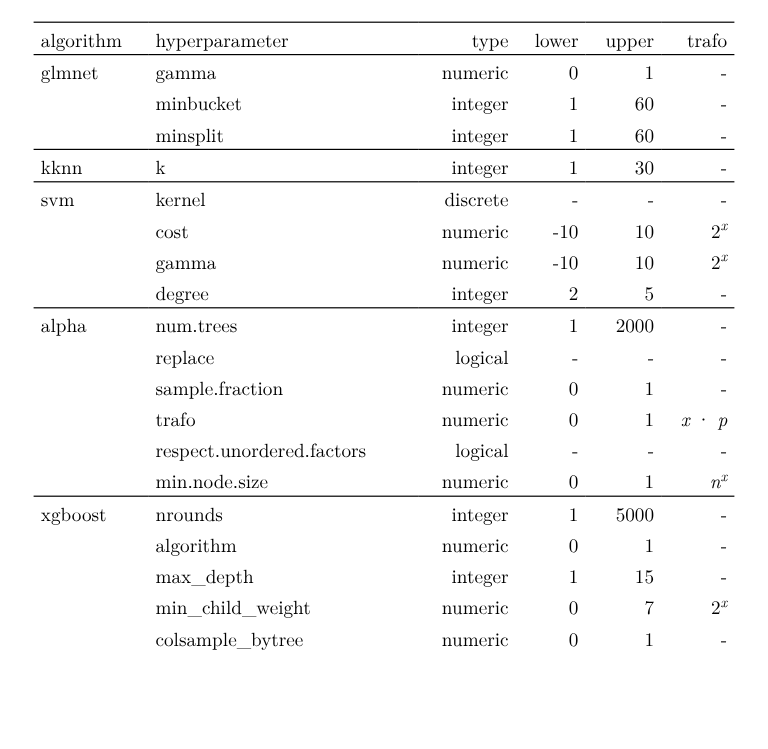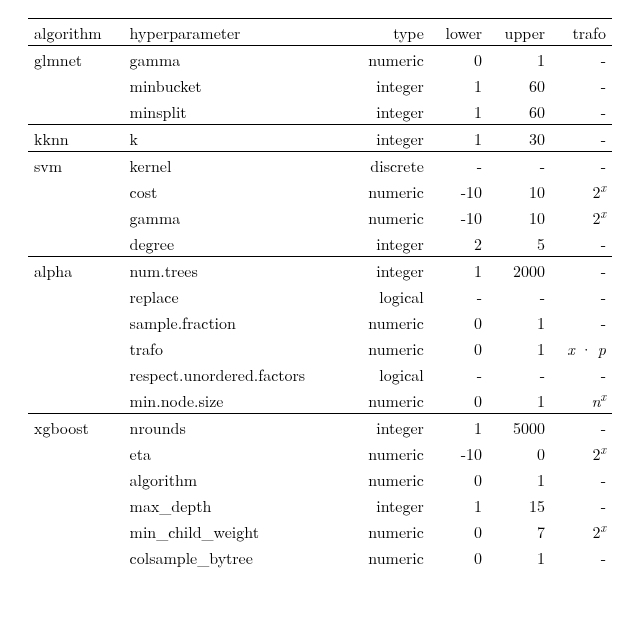--- a/index.html
+++ b/index.html
@@ -159,28 +159,20 @@
       <tr class="top">
         <td>xgboost</td>
         <td>nrounds</td>
         <td>integer</td>
         <td>1</td>
         <td>5000</td>
         <td>-</td>
       </tr>
       <tr>
         <td></td>
-        <td>eta</td>
-        <td>numeric</td>
-        <td>-10</td>
-        <td>0</td>
-        <td>2<sup><i>x</i></sup></td>
-      </tr>
-      <tr>
-        <td></td>
         <td>algorithm</td>
         <td>numeric</td>
         <td>0</td>
         <td>1</td>
         <td>-</td>
       </tr>
       <tr>
         <td></td>
         <td>max_depth</td>
         <td>integer</td>

